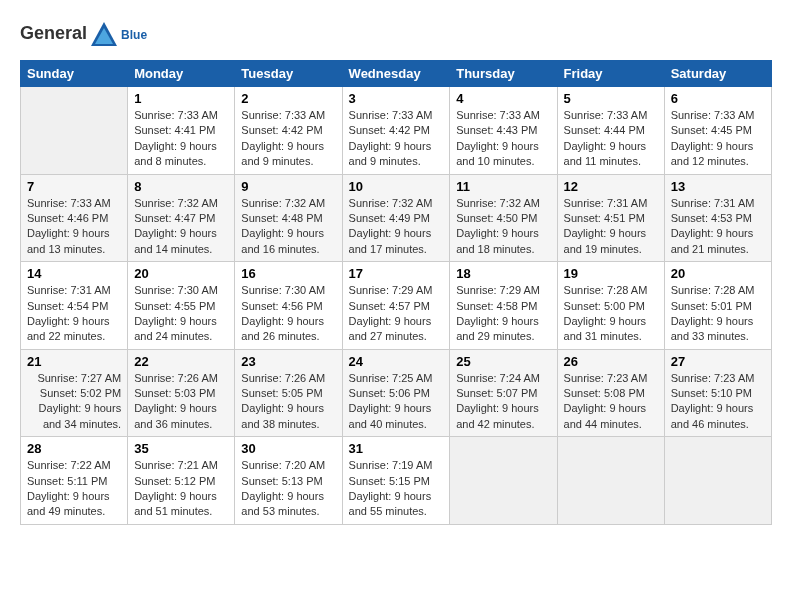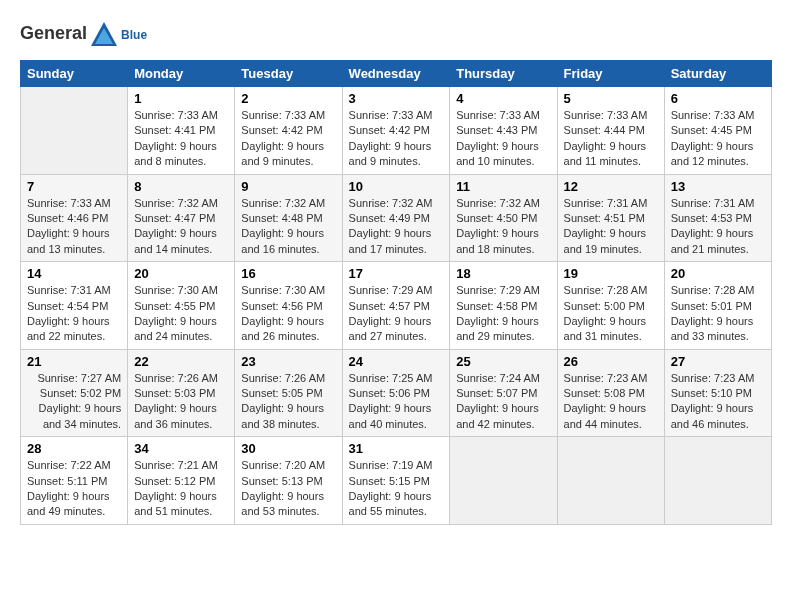--- a/index.html
+++ b/index.html
@@ -312,21 +312,21 @@
       </tr>
       <tr>
         <td>
           <span class="day-number">28</span>
           <div class="day-info" style="white-space: pre-line;">Sunrise: 7:22 AM
 Sunset: 5:11 PM
 Daylight: 9 hours
 and 49 minutes.</div>
         </td>
         <td>
-          <span class="day-number">34</span>
+          <span class="day-number">35</span>
           <div class="day-info" style="white-space: pre-line;">Sunrise: 7:21 AM
 Sunset: 5:12 PM
 Daylight: 9 hours
 and 51 minutes.</div>
         </td>
         <td>
           <span class="day-number">30</span>
           <div class="day-info" style="white-space: pre-line;">Sunrise: 7:20 AM
 Sunset: 5:13 PM
 Daylight: 9 hours

